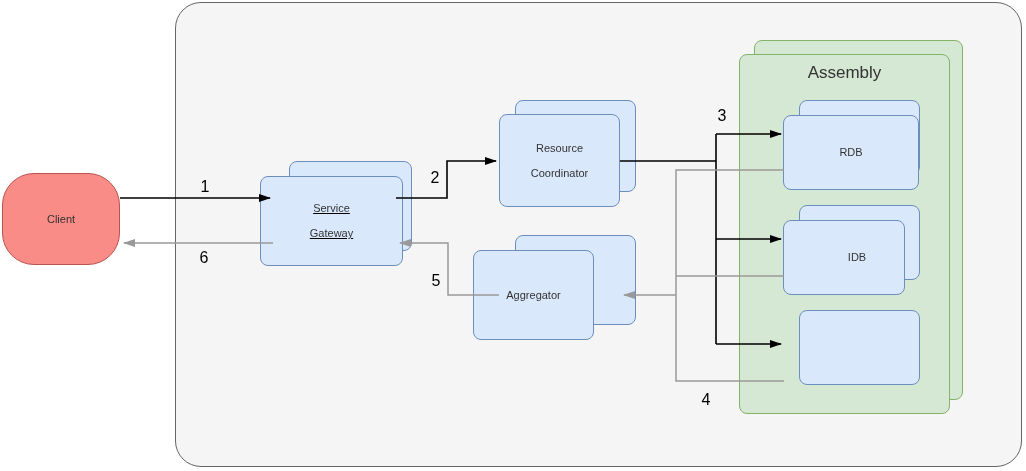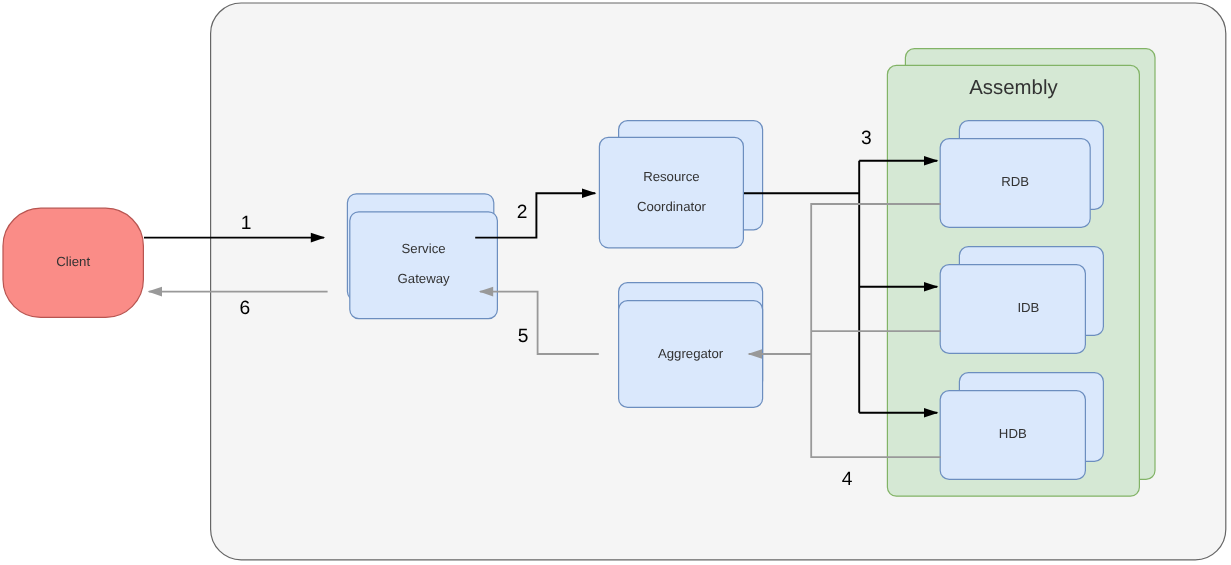--- a/index.html
+++ b/index.html
@@ -82,50 +82,47 @@
 
   <div class="node green" style="left:754px; top:40px; width:209px; height:360px;"></div>
   <div class="node green" style="left:739px; top:54px; width:211px; height:360px;"></div>
   <div class="assembly-title">Assembly</div>
 
   <div class="node red" style="left:2px; top:173px; width:118px; height:92px;border-radius:32px;">
     <span class="nlabel">Client</span>
   </div>
 
   <div class="node blue" style="left:289px; top:161px; width:123px; height:90px;"></div>
-  <div class="node blue" style="left:291px; top:176px; width:124px; height:90px;">
+  <div class="node blue" style="left:260px; top:176px; width:143px; height:90px;text-decoration:underline;">
     <span class="nlabel">Service
 Gateway</span>
   </div>
 
   <div class="node blue" style="left:515px; top:100px; width:121px; height:92px;"></div>
   <div class="node blue" style="left:499px; top:114px; width:121px; height:93px;">
     <span class="nlabel">Resource
 Coordinator</span>
   </div>
 
   <div class="node blue" style="left:515px; top:235px; width:121px; height:90px;"></div>
-  <div class="node blue" style="left:515px; top:250px; width:121px; height:90px;">
+  <div class="node blue" style="left:473px; top:250px; width:121px; height:90px;">
     <span class="nlabel">Aggregator</span>
   </div>
 
   <div class="node blue" style="left:799px; top:100px; width:121px; height:75px;"></div>
-  <div class="node blue" style="left:783px; top:115px; width:126px; height:75px;">
+  <div class="node blue" style="left:783px; top:115px; width:136px; height:75px;">
     <span class="nlabel">RDB</span>
   </div>
 
   <div class="node blue" style="left:799px; top:205px; width:121px; height:75px;"></div>
   <div class="node blue" style="left:783px; top:220px; width:122px; height:75px;padding-left:26px;">
     <span class="nlabel">IDB</span>
   </div>
 
   <div class="node blue" style="left:799px; top:310px; width:121px; height:75px;"></div>
-  <div class="node blue" style="left:783px; top:325px; width:122px; height:75px;">
-    <span class="nlabel">HDB</span>
-  </div>
 
   <svg class="edge-layer" width="1026" height="471" viewBox="0 0 1026 471">
     <defs>
       <marker id="mBlack" markerUnits="userSpaceOnUse" markerWidth="14" markerHeight="12" refX="12" refY="5" orient="auto">
         <path d="M1,1 L13,5 L1,9 Z" fill="#000000"></path>
       </marker>
       <marker id="mGray" markerUnits="userSpaceOnUse" markerWidth="14" markerHeight="12" refX="12" refY="5" orient="auto">
         <path d="M1,1 L13,5 L1,9 Z" fill="#999999"></path>
       </marker>
     </defs>

